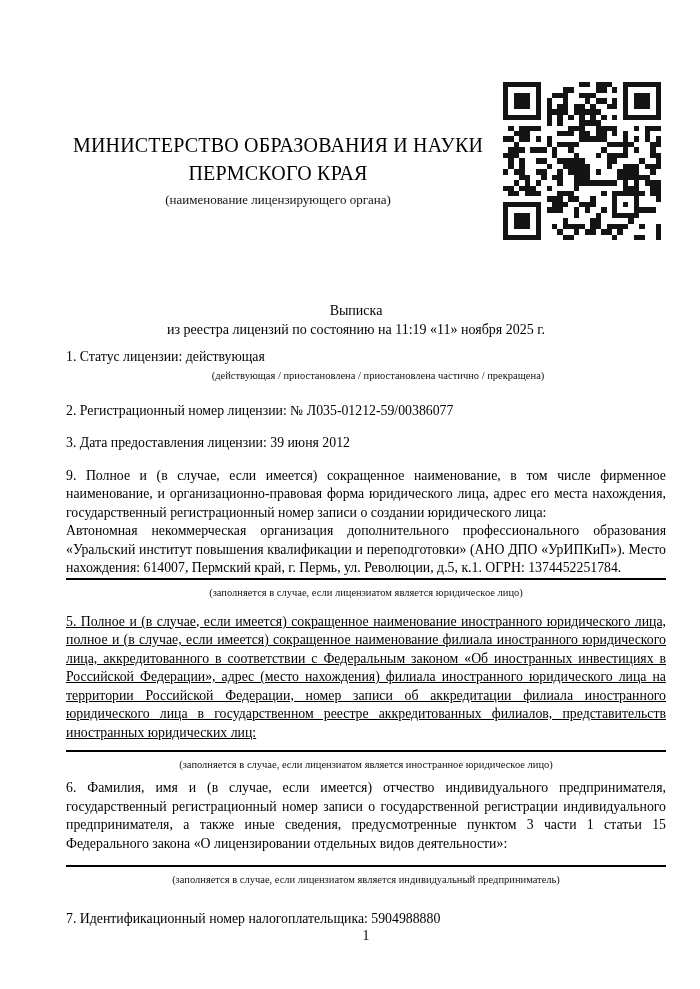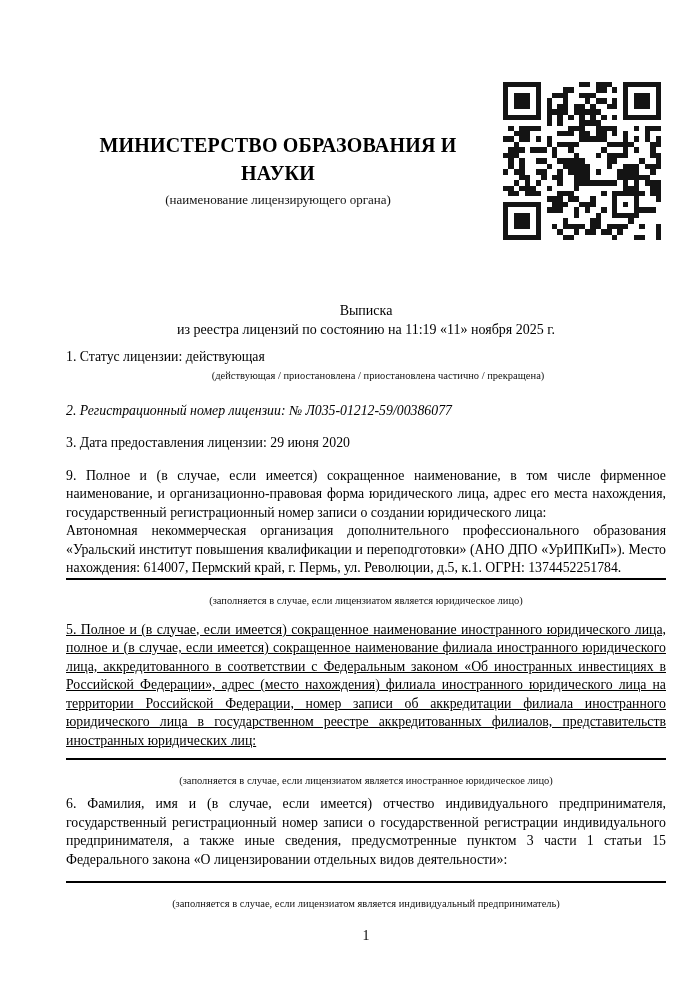--- a/index.html
+++ b/index.html
@@ -14,46 +14,46 @@
   
   .qr{
     position:absolute;left:503px;top:82px;width:158px;height:158px;
   }
   
   .header{
     position:absolute;left:66px;top:131px;width:424px;
     text-align:center;
   }
   .ministry-line{
-    font-size:20px;font-weight:bold;line-height:28px;
+    font-size:20px;font-weight:normal;line-height:28px;
     letter-spacing:.2px;
   }
   .header-caption{
     font-size:13px;line-height:13px;margin-top:6px;color:#111;
   }
   
   .doc-title{
-    position:absolute;left:66px;top:302px;width:600px;
+    position:absolute;left:56px;top:302px;width:600px;
     text-align:center;font-size:14px;line-height:18.5px;
   }
   
   .content{
     position:absolute;left:66px;top:348px;width:600px;
     font-size:13.8px;line-height:18.5px;
   }
   .para-justify{text-align:justify;}
   .small-caption{
     font-size:10.5px;line-height:13px;text-align:center;color:#111;
   }
   .status-caption{margin-top:2px;padding-left:24px;text-align:center;}
-  .item2{margin-top:20px;font-style:italic;}
+  .item2{margin-top:20px;}
   .item3{margin-top:14px;}
   .item4-label{margin-top:14px;}
   .rule{border-top:2px solid #000;height:0;}
-  .rule-caption{padding-top:14px;}
+  .rule-caption{padding-top:6px;}
   .item5{margin-top:14px;text-decoration:underline;}
   .rule-gap{margin-top:8px;}
   .item6{margin-top:8px;}
   .rule-gap2{margin-top:12px;}
   .item7{margin-top:24px;}
   .page-number{
     position:absolute;left:66px;top:928px;width:600px;
     text-align:center;font-size:13.8px;
   }
 </style>
@@ -463,48 +463,50 @@
         <rect x="11" y="28" width="1" height="1"></rect>
         <rect x="12" y="28" width="1" height="1"></rect>
         <rect x="20" y="28" width="1" height="1"></rect>
         <rect x="24" y="28" width="1" height="1"></rect>
         <rect x="25" y="28" width="1" height="1"></rect>
         <rect x="28" y="28" width="1" height="1"></rect>
       </svg></div>
 
   <div class="header">
     <div class="ministry-line">МИНИСТЕРСТВО ОБРАЗОВАНИЯ И НАУКИ</div>
+    <div class="ministry-line">ПЕРМСКОГО КРАЯ</div>
     <div class="header-caption">(наименование лицензирующего органа)</div>
   </div>
 
   <div class="doc-title">
     <div>Выписка</div>
     <div>из реестра лицензий по состоянию на 11:19 «11» ноября 2025 г.</div>
   </div>
 
   <div class="content">
 
     <div>1. Статус лицензии: действующая</div>
     <div class="small-caption status-caption">(действующая / приостановлена / приостановлена частично / прекращена)</div>
 
     <div class="item2">2. Регистрационный номер лицензии: № Л035-01212-59/00386077</div>
 
-    <div class="item3">3. Дата предоставления лицензии: 29 июня 2020</div>
+    <div class="item3">3. Дата предоставления лицензии: 39 июня 2012</div>
 
     <div class="item4-label para-justify">9. Полное и (в случае, если имеется) сокращенное наименование, в том числе фирменное наименование, и организационно-правовая форма юридического лица, адрес его места нахождения, государственный регистрационный номер записи о создании юридического лица:</div>
     <div class="para-justify">Автономная некоммерческая организация дополнительного профессионального образования «Уральский институт повышения квалификации и переподготовки» (АНО ДПО «УрИПКиП»). Место нахождения: 614007, Пермский край, г. Пермь, ул. Революции, д.5, к.1. ОГРН: 1374452251784.</div>
     <div class="rule"></div>
     <div class="small-caption rule-caption">(заполняется в случае, если лицензиатом является юридическое лицо)</div>
 
     <div class="item5 para-justify">5. Полное и (в случае, если имеется) сокращенное наименование иностранного юридического лица, полное и (в случае, если имеется) сокращенное наименование филиала иностранного юридического лица, аккредитованного в соответствии с Федеральным законом «Об иностранных инвестициях в Российской Федерации», адрес (место нахождения) филиала иностранного юридического лица на территории Российской Федерации, номер записи об аккредитации филиала иностранного юридического лица в государственном реестре аккредитованных филиалов, представительств иностранных юридических лиц:</div>
     <div class="rule rule-gap"></div>
     <div class="small-caption rule-caption">(заполняется в случае, если лицензиатом является иностранное юридическое лицо)</div>
 
     <div class="item6 para-justify">6. Фамилия, имя и (в случае, если имеется) отчество индивидуального предпринимателя, государственный регистрационный номер записи о государственной регистрации индивидуального предпринимателя, а также иные сведения, предусмотренные пунктом 3 части 1 статьи 15 Федерального закона «О лицензировании отдельных видов деятельности»:</div>
     <div class="rule rule-gap2"></div>
     <div class="small-caption rule-caption">(заполняется в случае, если лицензиатом является индивидуальный предприниматель)</div>
 
+    <div class="item7">7. Идентификационный номер налогоплательщика: 5904988880</div>
 
   </div>
 
   <div class="page-number">1</div>
 
 </div>
 
 </body></html>

